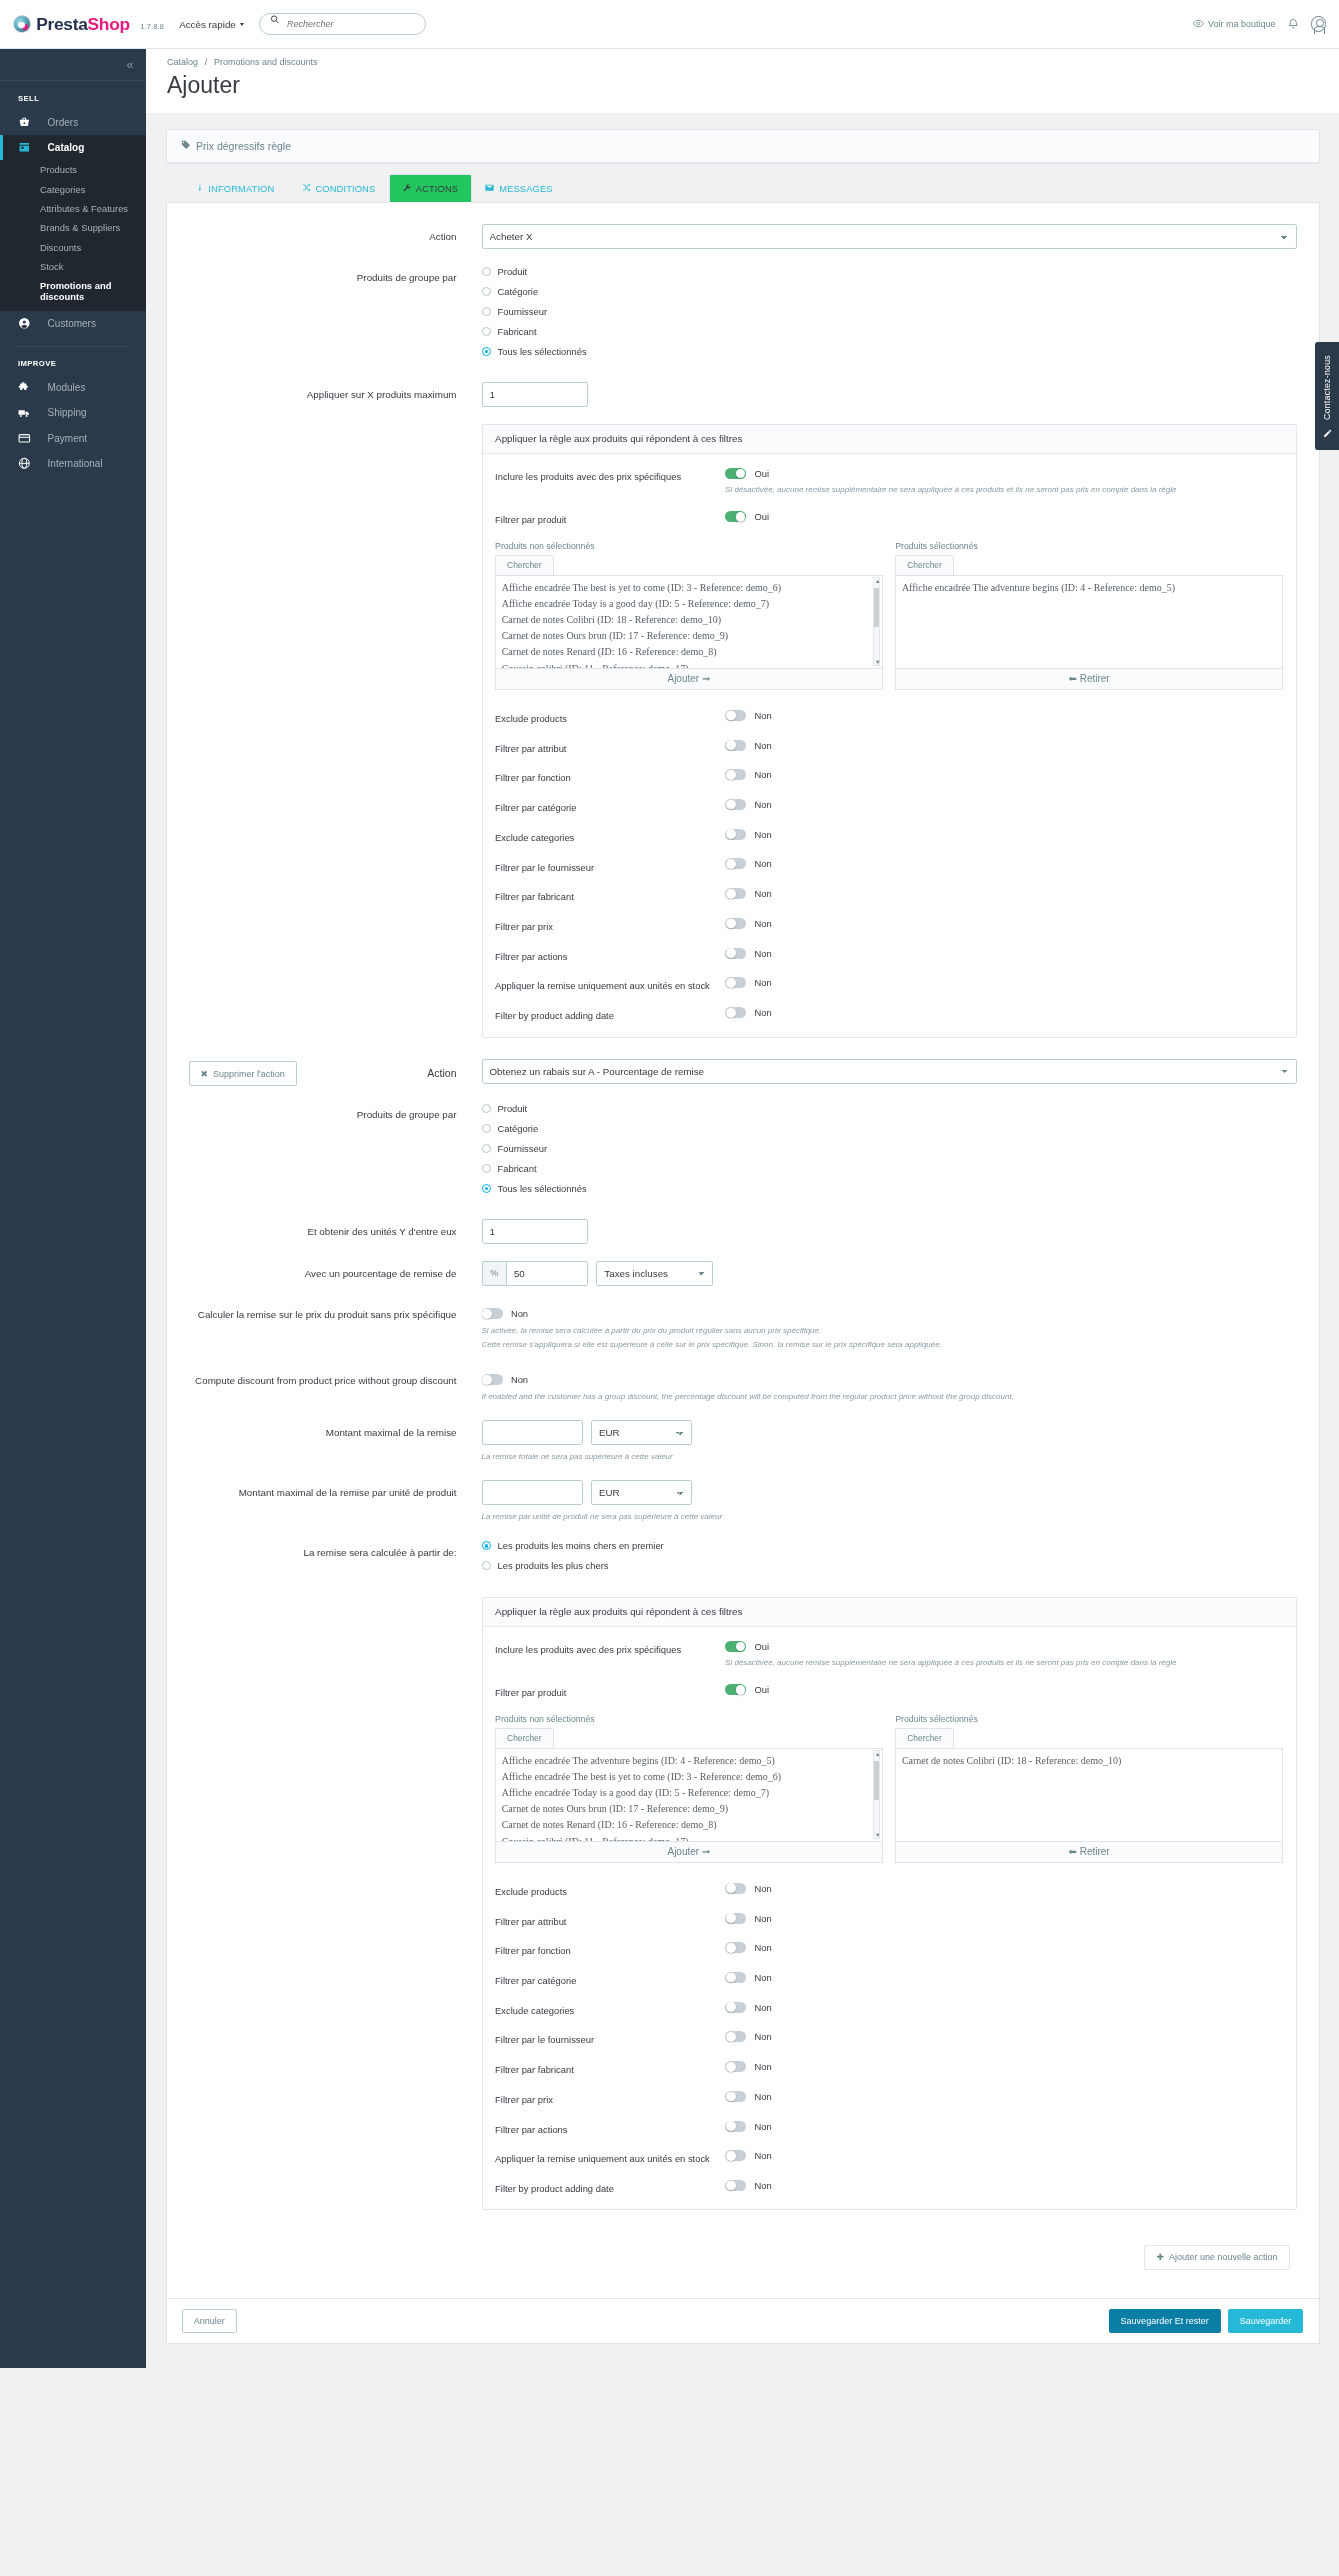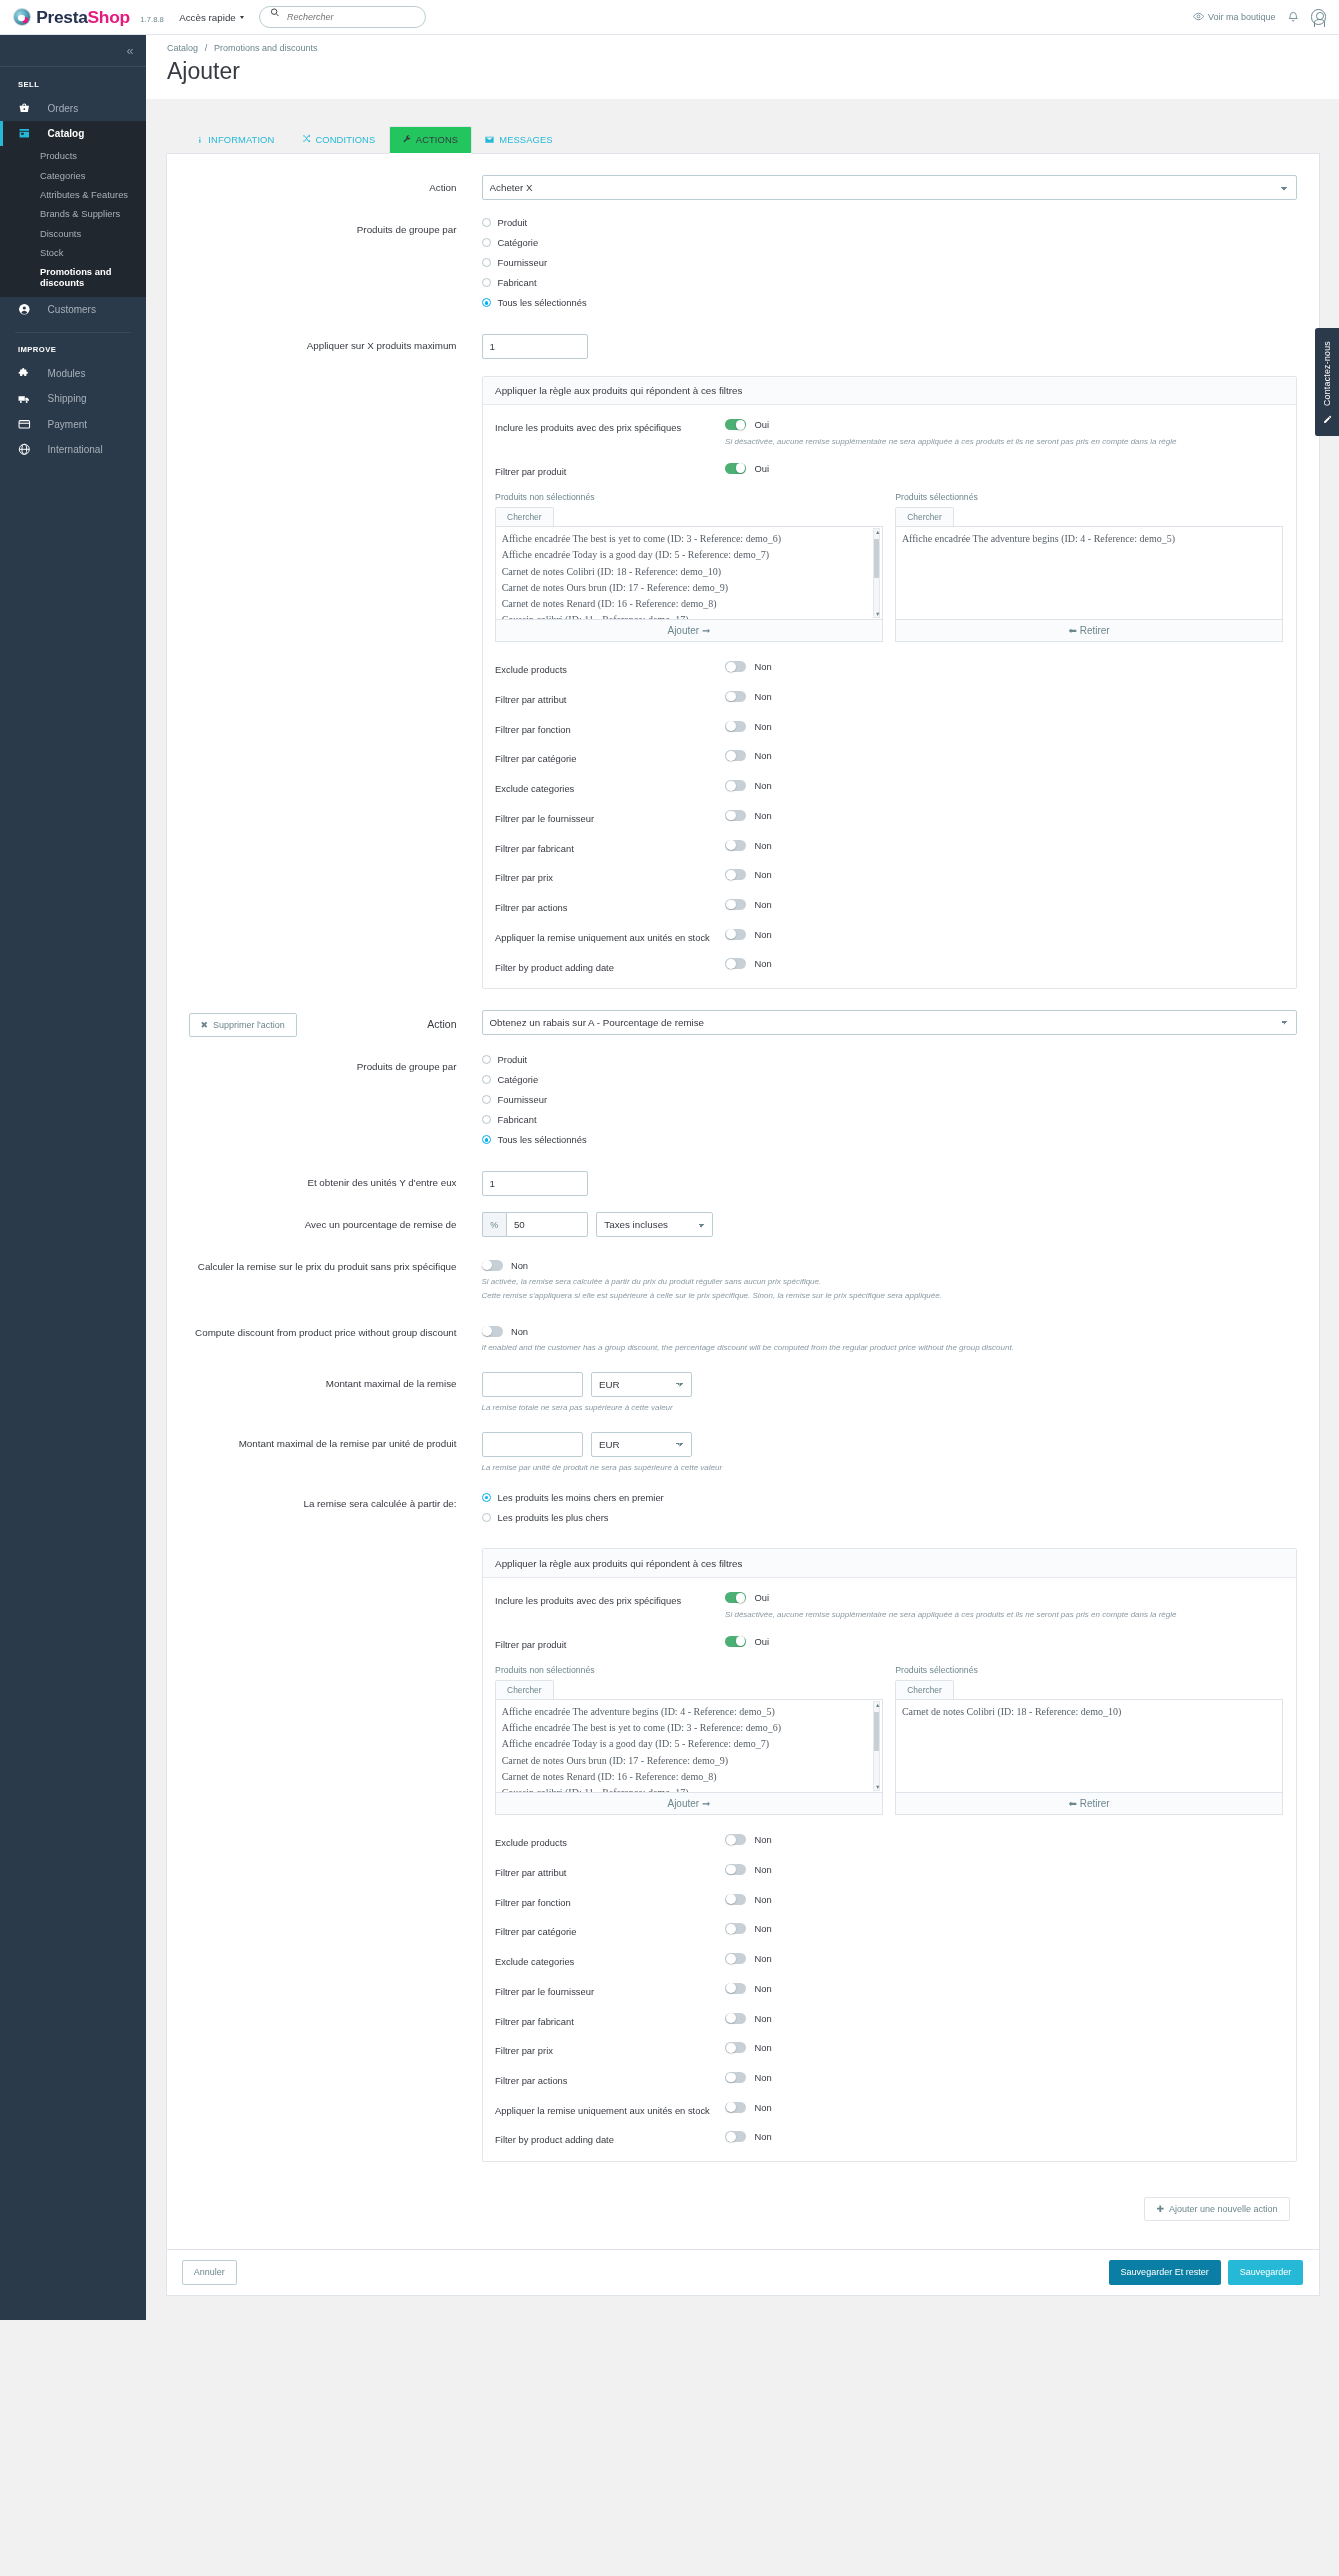--- a/index.html
+++ b/index.html
@@ -8,21 +8,21 @@
     width: 1339px;
     font-family: "Liberation Sans", sans-serif;
     background: #f1f1f1;
     color: #363a41;
     font-size: 10.5px;
     -webkit-font-smoothing: antialiased;
   }
 
   
   .topbar {
-    height: 35px; background: #ffffff; border-bottom: 0.7px solid #e0e5ed;
+    height: 49px; background: #ffffff; border-bottom: 0.7px solid #e0e5ed;
     display: flex; align-items: center; padding: 0 12.6px; position: relative;
   }
   .ps-logo { display:flex; align-items:center; gap:5.6px; }
   .ps-logo .bird {
     width: 18px; height: 18px; border-radius: 50%;
     background: radial-gradient(circle at 35% 35%, #9fd9e8 0%, #5aa7bd 45%, #2b4a5e 100%);
     position: relative; border: 0.7px solid #cfd8de;
   }
   .ps-logo .bird:after{
     content:""; position:absolute; left:4.9px; top:5.6px; width:6.3px; height:6.3px;
@@ -375,20 +375,30 @@
       <div class="crumb">
         <span>Catalog</span>
         <span class="sep">/</span>
         <span>Promotions and discounts</span>
       </div>
       <div class="page-title">Ajouter</div>
     </div>
 
     <div class="page-body">
 
+      <div class="card">
+        <div class="card-header">
+          <span class="tag-ico">
+            <svg width="9.8" height="9.8" viewBox="0 0 24 24" fill="#6c868e">
+                <path d="M2 2h9l11 11-9 9L2 11V2zm4.2 2.2a2 2 0 1 0 0 4 2 2 0 0 0 0-4z"></path>
+              </svg>
+          </span>
+          <span>Prix dégressifs règle</span>
+        </div>
+      </div>
 
       <div class="tabs-row">
         <div class="tab">
           <span>
             <svg width="7.7" height="7.7" viewBox="0 0 24 24" fill="#25b9d7">
                 <rect x="10" y="10" width="4" height="11" rx="1"></rect>
                 <circle cx="12" cy="5" r="2.2"></circle>
               </svg>
           </span>
           <span>INFORMATION</span>

